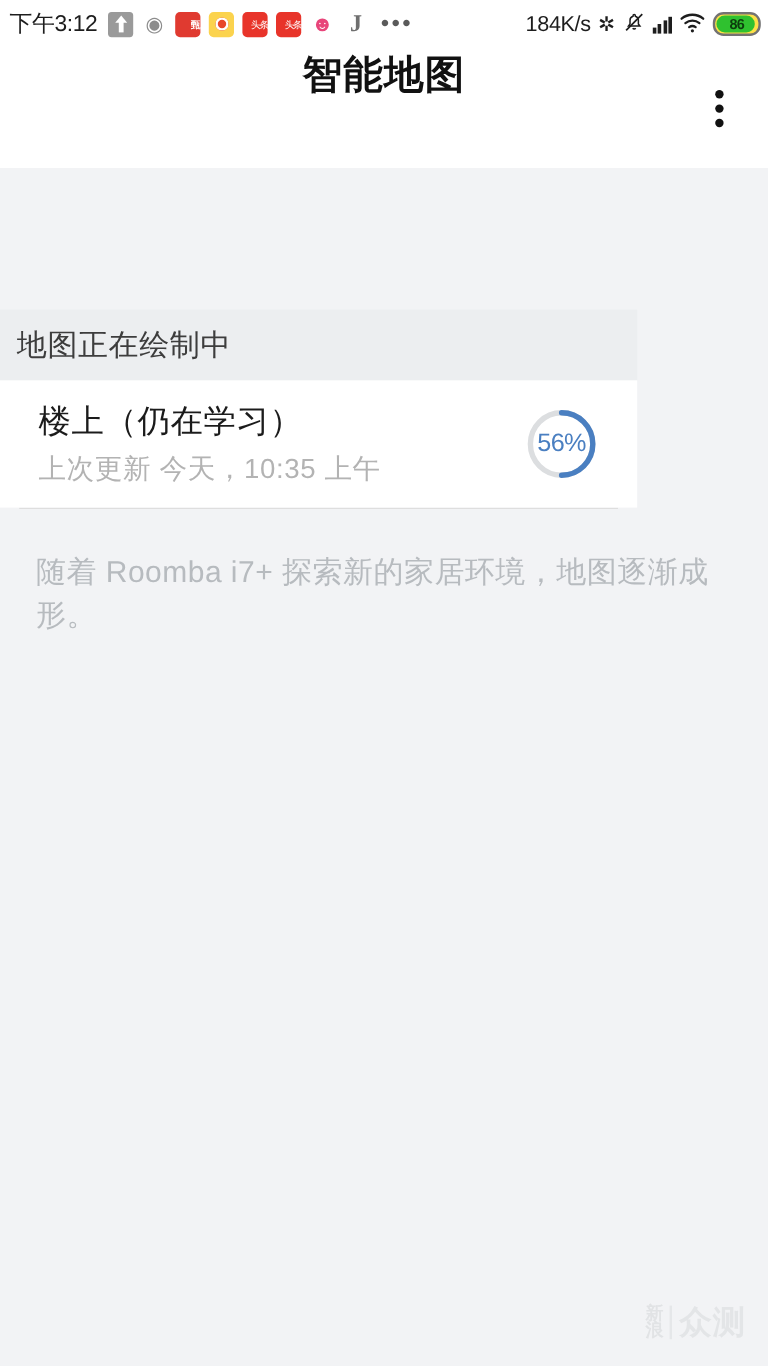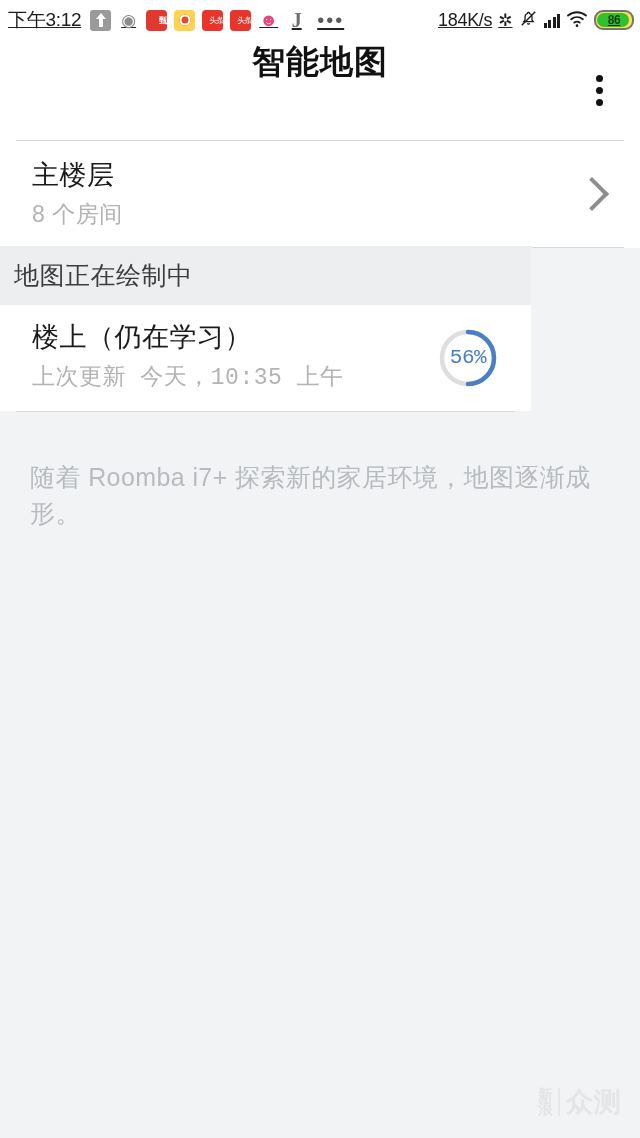--- a/index.html
+++ b/index.html
@@ -10,21 +10,21 @@
     overflow:hidden;
   }
   .phone { position:relative; width:640px; height:1138px; background:#f2f3f5; }
 
   
   .statusbar {
     position:absolute; top:0; left:0; width:640px; height:40px;
     background:#ffffff;
     display:flex; align-items:center;
     padding:0 6px 0 8px;
-    font-size:19px; color:#222;text-decoration:underline;
+    font-size:19px; color:#222;
   }
   .sb-time { font-size:19px; color:#1d1d1d; letter-spacing:-0.3px; white-space:nowrap; }
   .sb-icons { display:flex; align-items:center; gap:7px; margin-left:9px; }
   .sb-right { margin-left:auto; display:flex; align-items:center; gap:6px;justify-content:space-between; }
 
   .ic { width:21px; height:21px; border-radius:4px; display:inline-block;
         position:relative; flex:0 0 auto; }
   .ic-upload { background:#9a9a9a; border-radius:3px; }
   .ic-upload::after{
     content:""; position:absolute; left:50%; top:3px; transform:translateX(-50%);
@@ -195,35 +195,22 @@
 
   <div class="appbar">
     <h1>智能地图</h1>
     <div class="overflow">
       <span></span>
       <span></span>
       <span></span>
     </div>
   </div>
 
-  <div class="white" style="position:absolute;top:140px;left:0;width:640px;">
-    <div class="divider"></div>
-
-    <div class="row">
-      <div class="texts">
-        <div class="title">主楼层</div>
-        <div class="sub">8 个房间</div>
-      </div>
-      <div class="chev"></div>
-    </div>
-
-    <div class="divider"></div>
-  </div>
-
-  <div style="position:absolute;top:246px;left:0;width:531px;font-family:Liberation Mono, monospace;">
+
+  <div style="position:absolute;top:258px;left:0;width:531px;">
     <div class="section-header">地图正在绘制中</div>
 
     <div class="row">
       <div class="texts">
         <div class="title">楼上（仍在学习）</div>
         <div class="sub">上次更新 今天，10:35 上午</div>
       </div>
       <div class="ring">
         <svg width="62" height="62" viewBox="0 0 62 62">
           <circle cx="31" cy="31" r="26" fill="none" stroke="#dcdee0" stroke-width="4.5"></circle>

